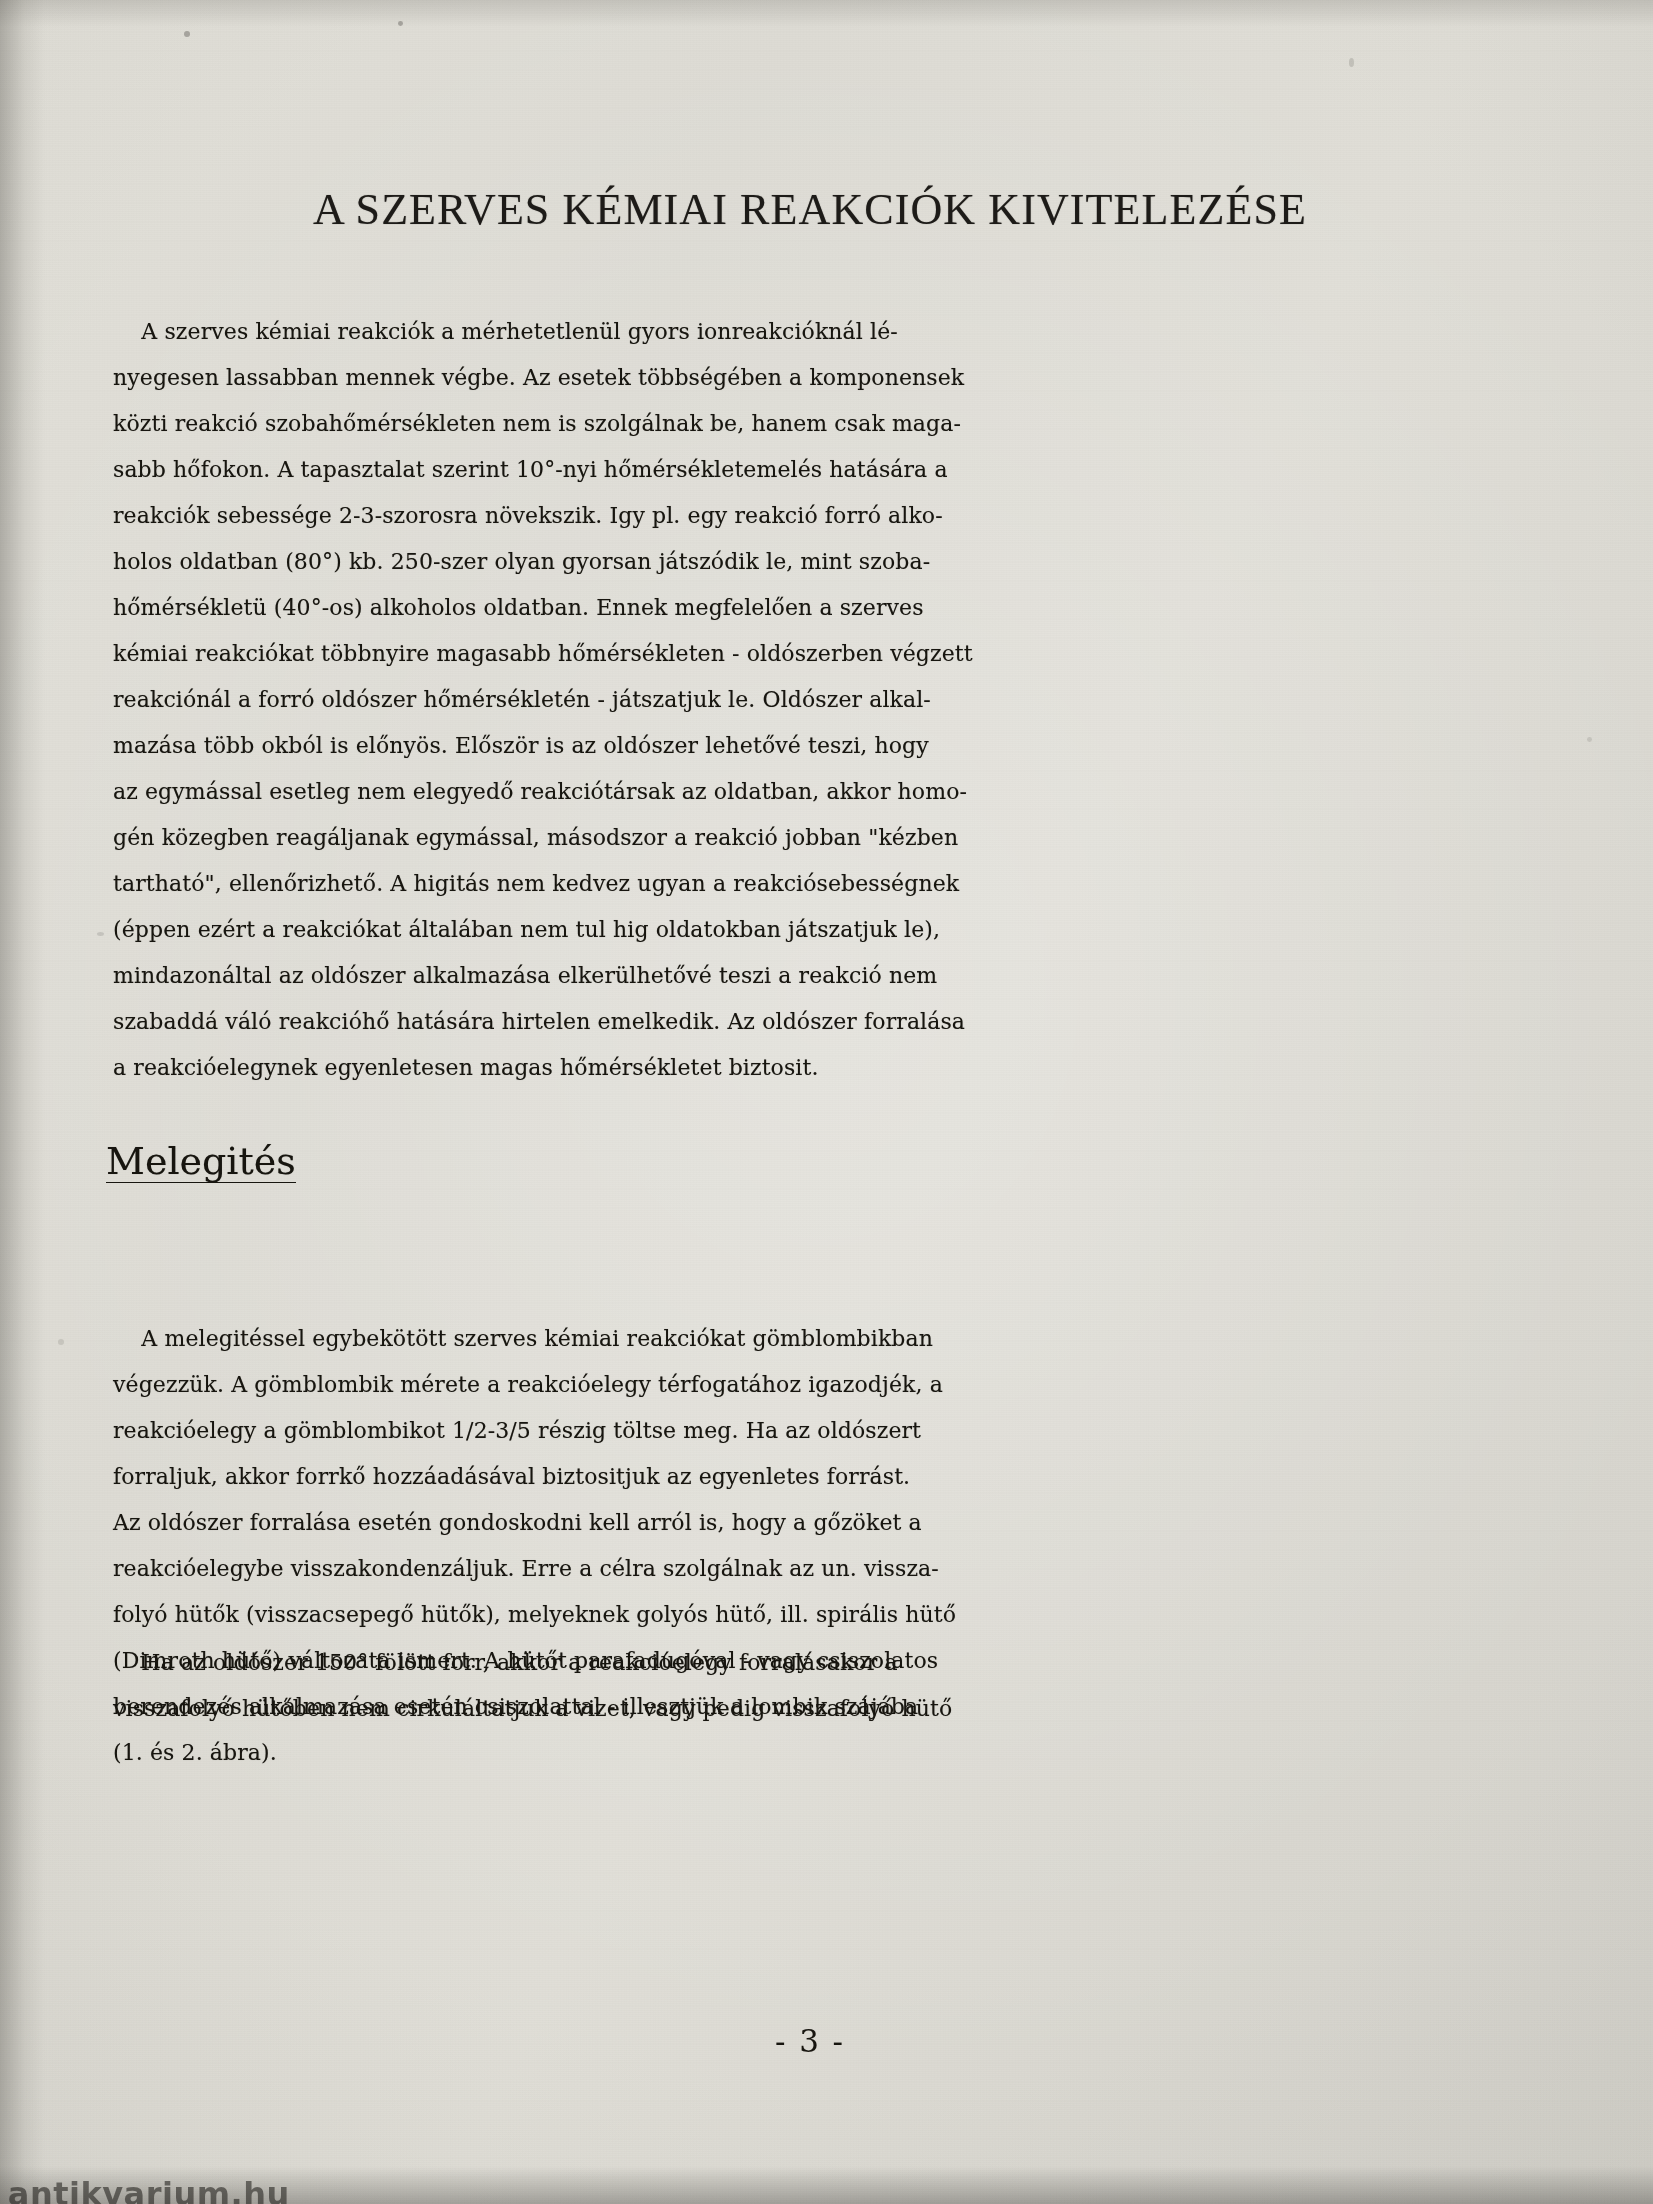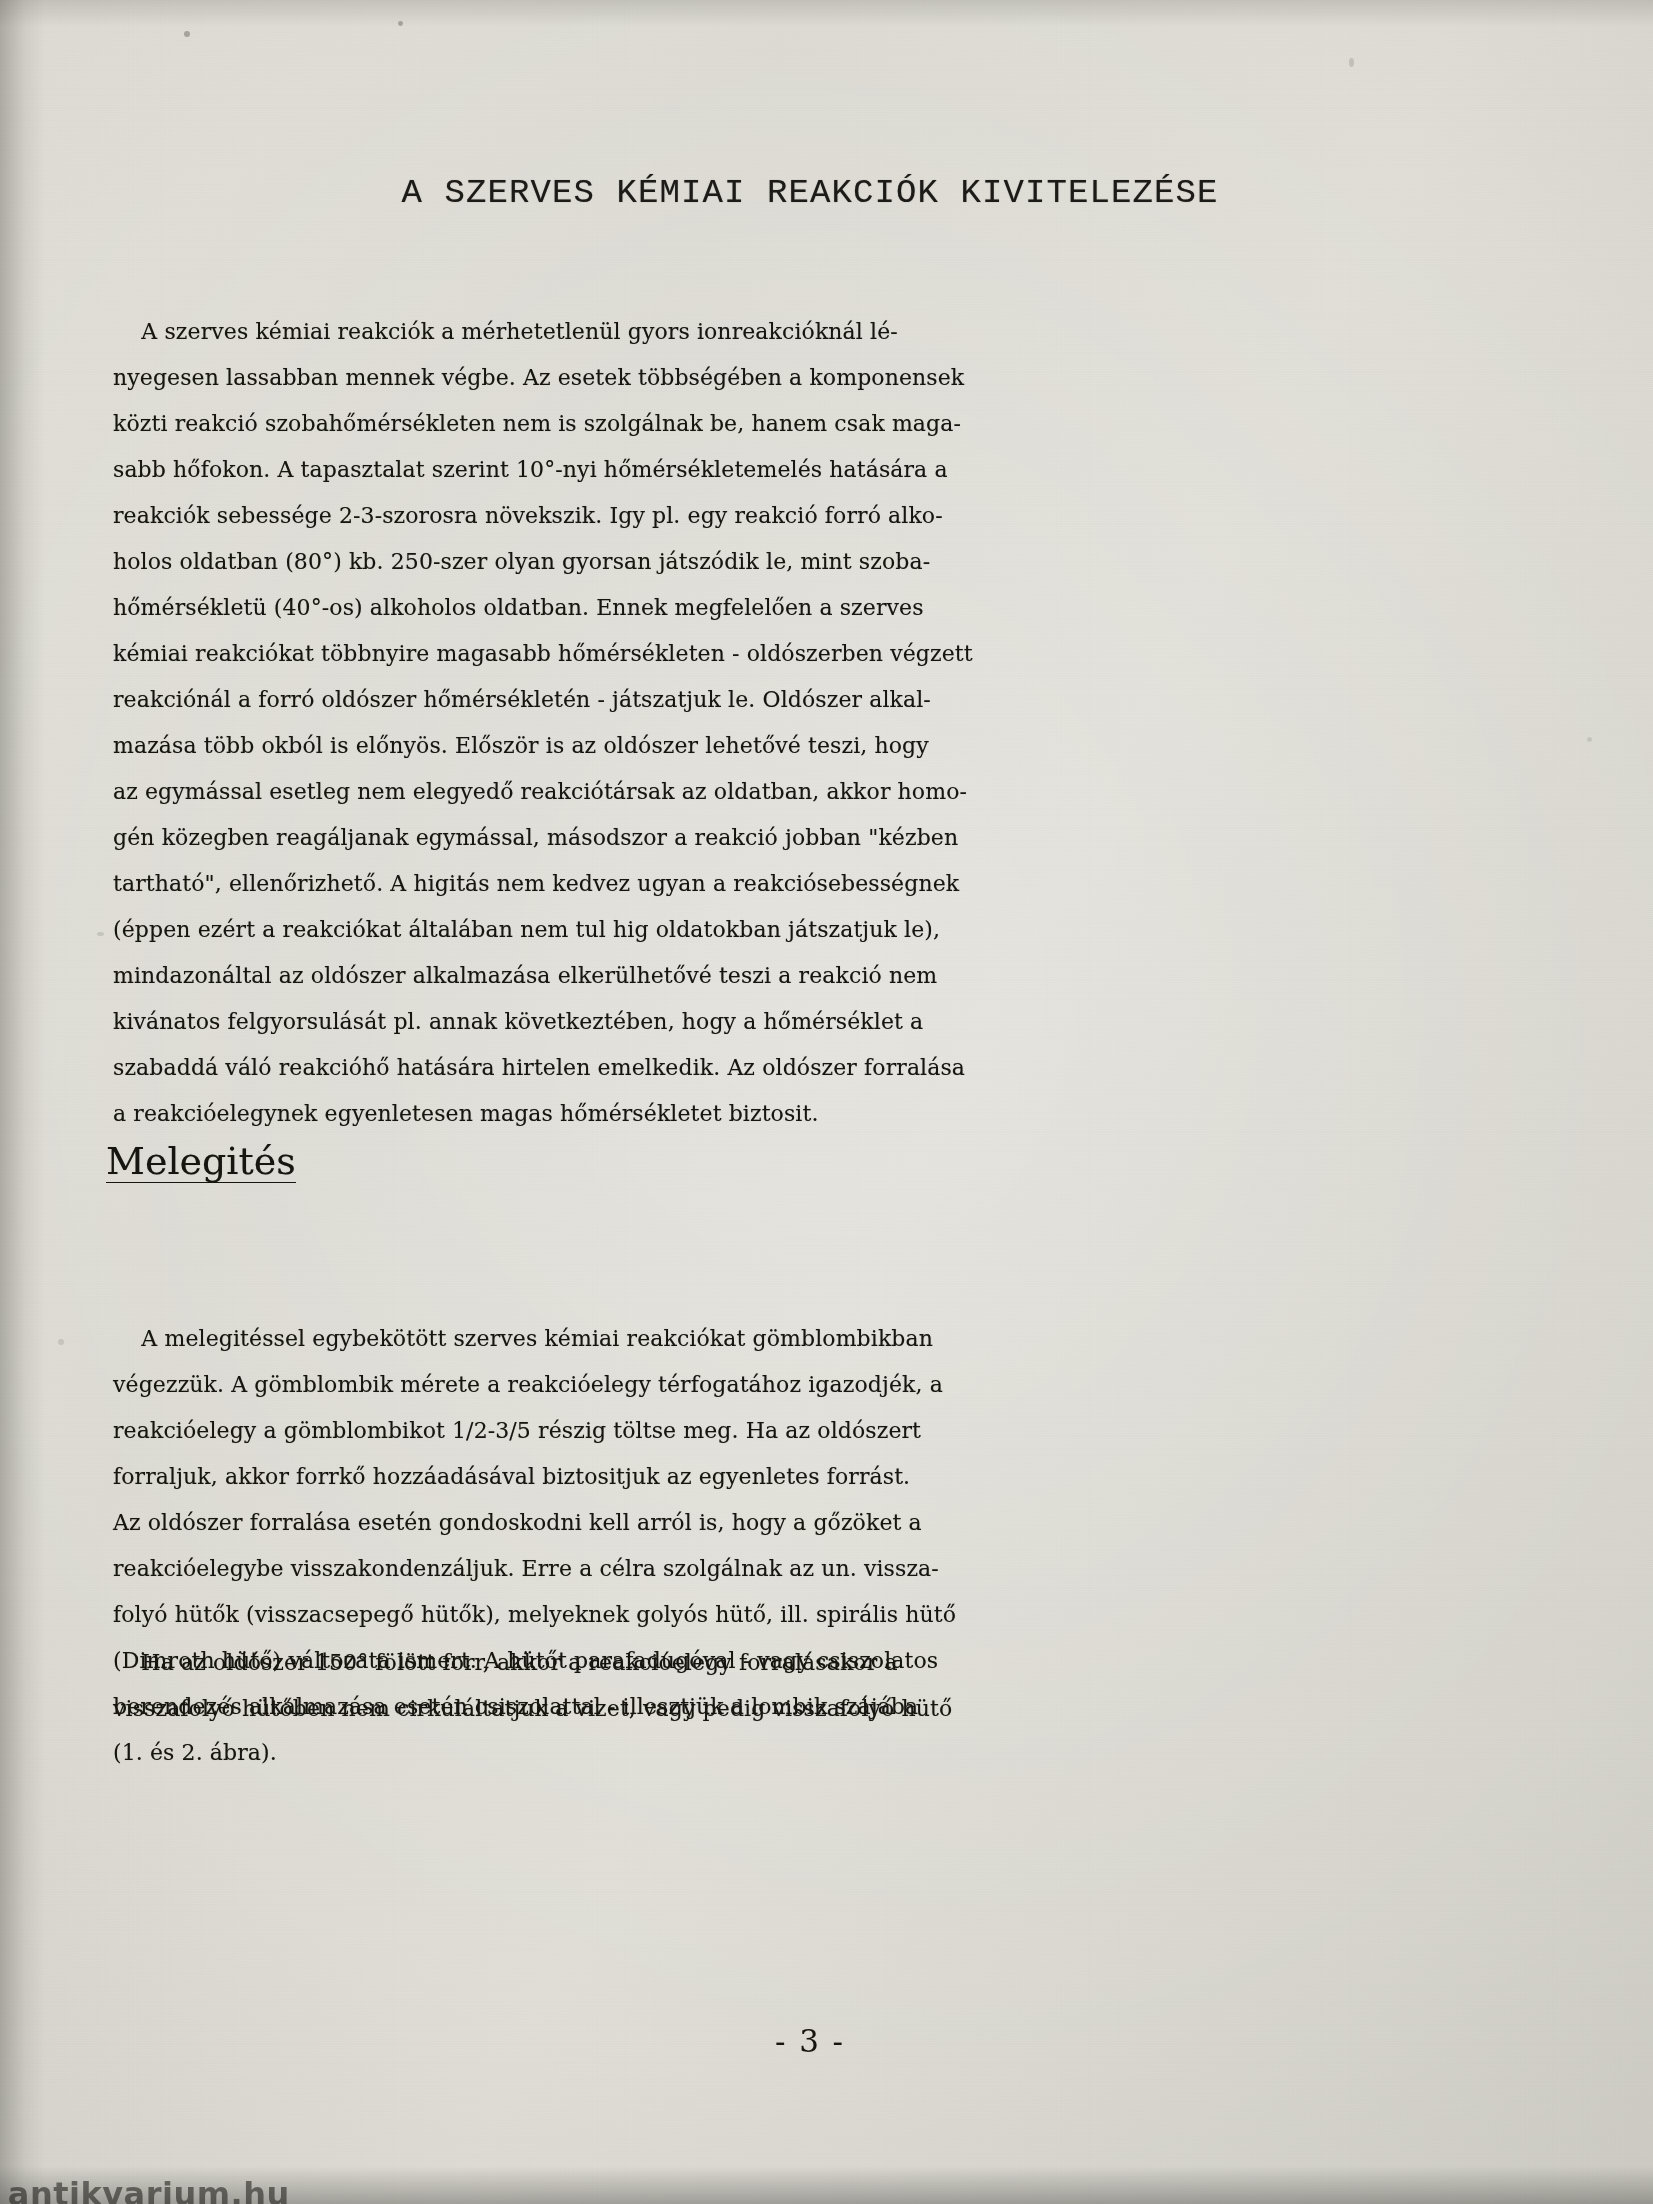--- a/index.html
+++ b/index.html
@@ -54,28 +54,28 @@
   .content {
     position: absolute;
     left: 53px;
     top: 0;
     width: 1514px;
     height: 2205px;
   }
 
   .doc-title {
     position: absolute;
-    top: 174px;
+    top: 184px;
     left: 0;
     width: 1514px;
     text-align: center;
-    font-size: 34px;
+    font-size: 44px;
     letter-spacing: 1.1px;
     color: #1d1b18;
-    font-family: Liberation Mono, monospace;
+    font-family: Liberation Serif, serif;
     text-shadow: 0 0 1px rgba(40,38,34,0.45);
   }
 
   .para {
     position: absolute;
     left: 60px;
     width: 1436px;
     color: #17150f;
     font-size: 22px;
     line-height: 46px;
@@ -160,21 +160,20 @@
       <span class="ln">holos oldatban (80°) kb. 250-szer olyan gyorsan játszódik le, mint szoba-</span>
       <span class="ln">hőmérsékletü (40°-os) alkoholos oldatban. Ennek megfelelően a szerves</span>
       <span class="ln">kémiai reakciókat többnyire magasabb hőmérsékleten - oldószerben végzett</span>
       <span class="ln">reakciónál a forró oldószer hőmérsékletén - játszatjuk le. Oldószer alkal-</span>
       <span class="ln">mazása több okból is előnyös. Először is az oldószer lehetővé teszi, hogy</span>
       <span class="ln">az egymással esetleg nem elegyedő reakciótársak az oldatban, akkor homo-</span>
       <span class="ln">gén közegben reagáljanak egymással, másodszor a reakció jobban "kézben</span>
       <span class="ln">tartható", ellenőrizhető. A higitás nem kedvez ugyan a reakciósebességnek</span>
       <span class="ln">(éppen ezért a reakciókat általában nem tul hig oldatokban játszatjuk le),</span>
       <span class="ln">mindazonáltal az oldószer alkalmazása elkerülhetővé teszi a reakció nem</span>
-      <span class="ln">kivánatos felgyorsulását pl. annak következtében, hogy a hőmérséklet a</span>
       <span class="ln">szabaddá váló reakcióhő hatására hirtelen emelkedik. Az oldószer forralása</span>
       <span class="ln">a reakcióelegynek egyenletesen magas hőmérsékletet biztosit.</span>
     </div>
 
     <div class="section-heading">Melegités</div>
 
     <div class="para" id="para-heating">
       <span class="ln">    A melegitéssel egybekötött szerves kémiai reakciókat gömblombikban</span>
       <span class="ln">végezzük. A gömblombik mérete a reakcióelegy térfogatához igazodjék, a</span>
       <span class="ln">reakcióelegy a gömblombikot 1/2-3/5 részig töltse meg. Ha az oldószert</span>

